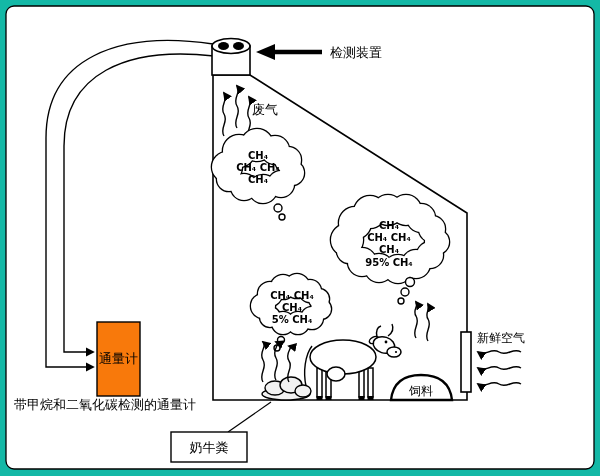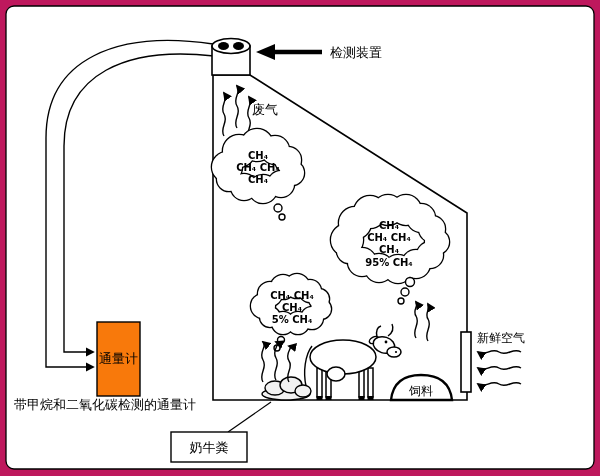--- a/index.html
+++ b/index.html
@@ -1,17 +1,17 @@
 <!DOCTYPE html>
 <html><head>
 <meta charset="utf-8">
 <style>
   *{box-sizing:border-box}
   html,body{margin:0;padding:0;background:#fff}
-  .stage{position:relative;width:600px;height:476px;background:#be185d;overflow:hidden}
+  .stage{position:relative;width:600px;height:476px;background:#14b8a6;overflow:hidden}
   svg{position:absolute;left:0;top:0}
   text{font-family:"DejaVu Sans","Liberation Sans",sans-serif;fill:#000}
   .lbl{font-size:13px}
   .lbl-sm{font-size:12px}
   .lbl-mid{text-anchor:middle}
   .cloud-txt{font-size:10px;font-weight:600;text-anchor:middle;font-family:"DejaVu Sans",sans-serif}
   .outline{fill:#ffffff;stroke:#000;stroke-width:1.6}
   .thin{stroke:#000;stroke-width:1.4;fill:none}
   .wavy{stroke:#000;stroke-width:1.4;fill:none}
   .bubble{fill:#fff;stroke:#000;stroke-width:1.4}

